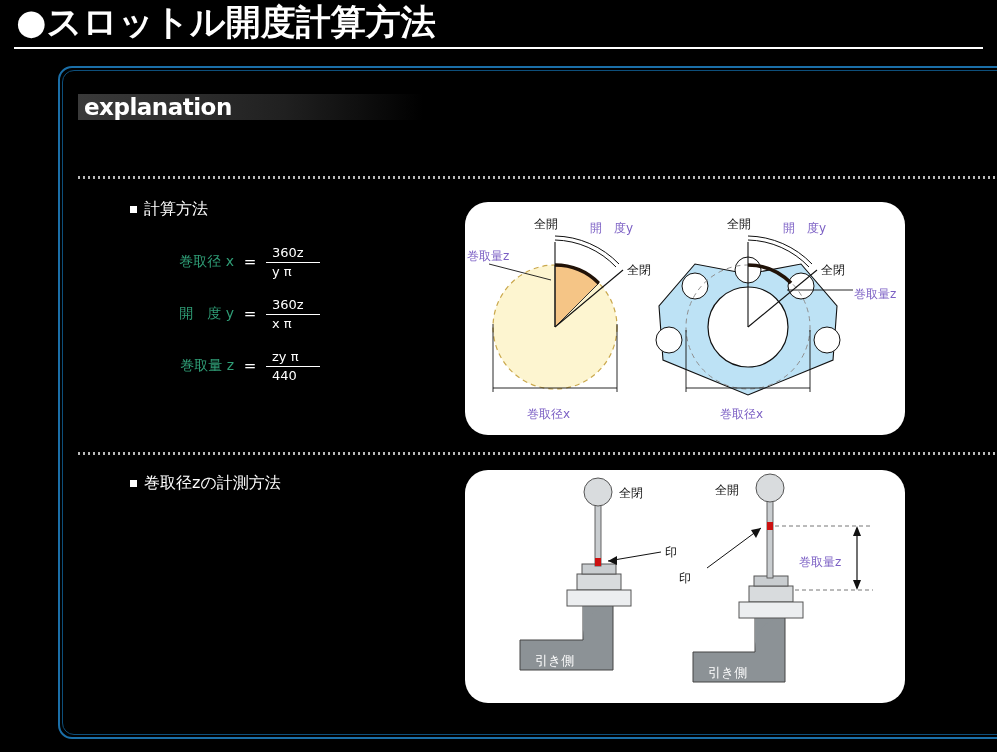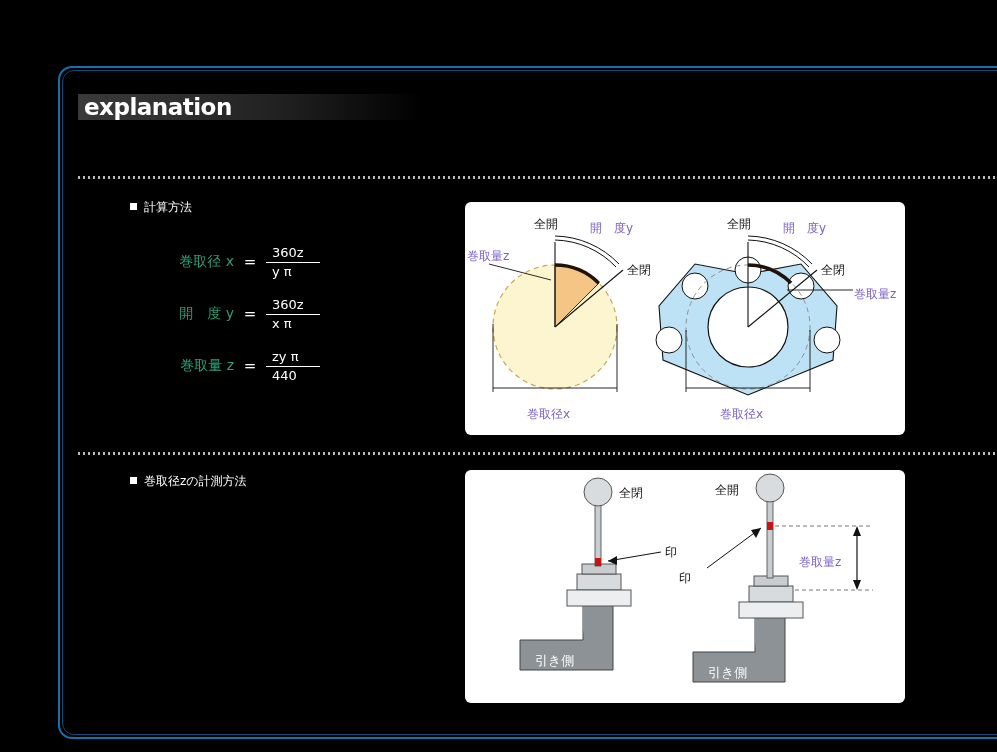--- a/index.html
+++ b/index.html
@@ -99,21 +99,21 @@
     height: 3px;
     background-image: repeating-linear-gradient(to right,
        #b9b9b9 0px, #b9b9b9 2px, transparent 2px, transparent 5px);
   }
   #rule-1 { top: 108px; }
   #rule-2 { top: 384px; }
 
   
   .bullet-head {
     position: absolute;
-    font-size: 12px;
+    font-size: 16px;
     color: #ffffff;
     white-space: nowrap;
   }
   .bullet-square {
     display: inline-block;
     width: 7px; height: 7px;
     background: #ffffff;
     margin-right: 7px;
     vertical-align: 1px;
   }
@@ -172,34 +172,38 @@
   .frac .den {
     display: block;
     padding: 0 6px;
     border-top: 1.5px solid #ffffff;
   }
 
   
   .panel {
     position: absolute;
     background: #ffffff;
-    border-radius: 6px;
+    border-radius: 23px;
   }
   #panel-top    { left: 405px; top: 134px; width: 440px; height: 233px; }
   #panel-bottom { left: 405px; top: 402px; width: 440px; height: 233px; }
   .panel svg { display: block; width: 100%; height: 100%; }
 
   .lbl-purple { fill: #7b5fc4; font-size: 12px; font-family: "DejaVu Sans", sans-serif; }
   .lbl-black  { fill: #111111; font-size: 12px; font-family: "DejaVu Sans", sans-serif; }
 </style>
 </head>
 <body>
 
 <div id="page">
 
+  <div id="title-bar">
+    <div id="page-title">●スロットル開度計算方法</div>
+    <div id="title-rule"></div>
+  </div>
 
   <div id="frame">
     <div id="frame-inner"></div>
 
     <div id="explanation-bar"></div>
     <div id="explanation-label">explanation</div>
 
 
     <div class="dotted-rule" id="rule-1"></div>
     <div class="dotted-rule" id="rule-2"></div>

